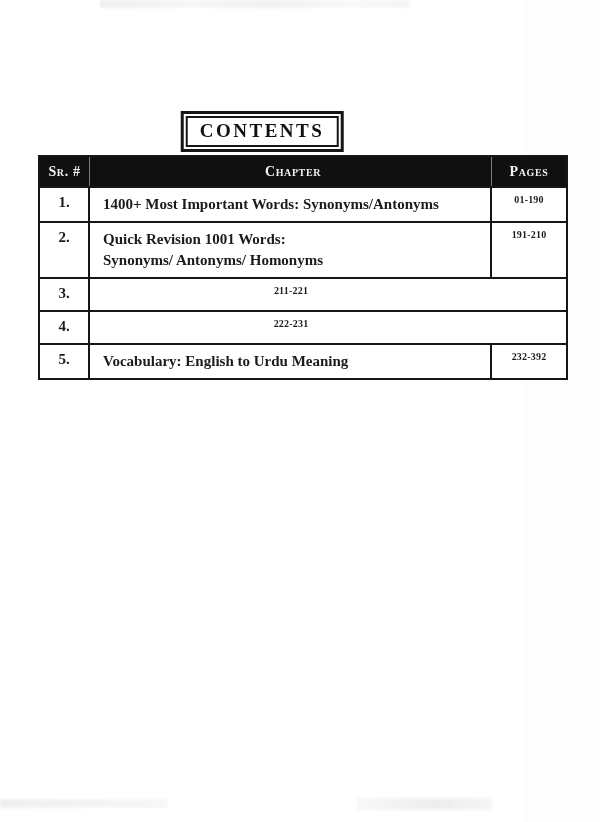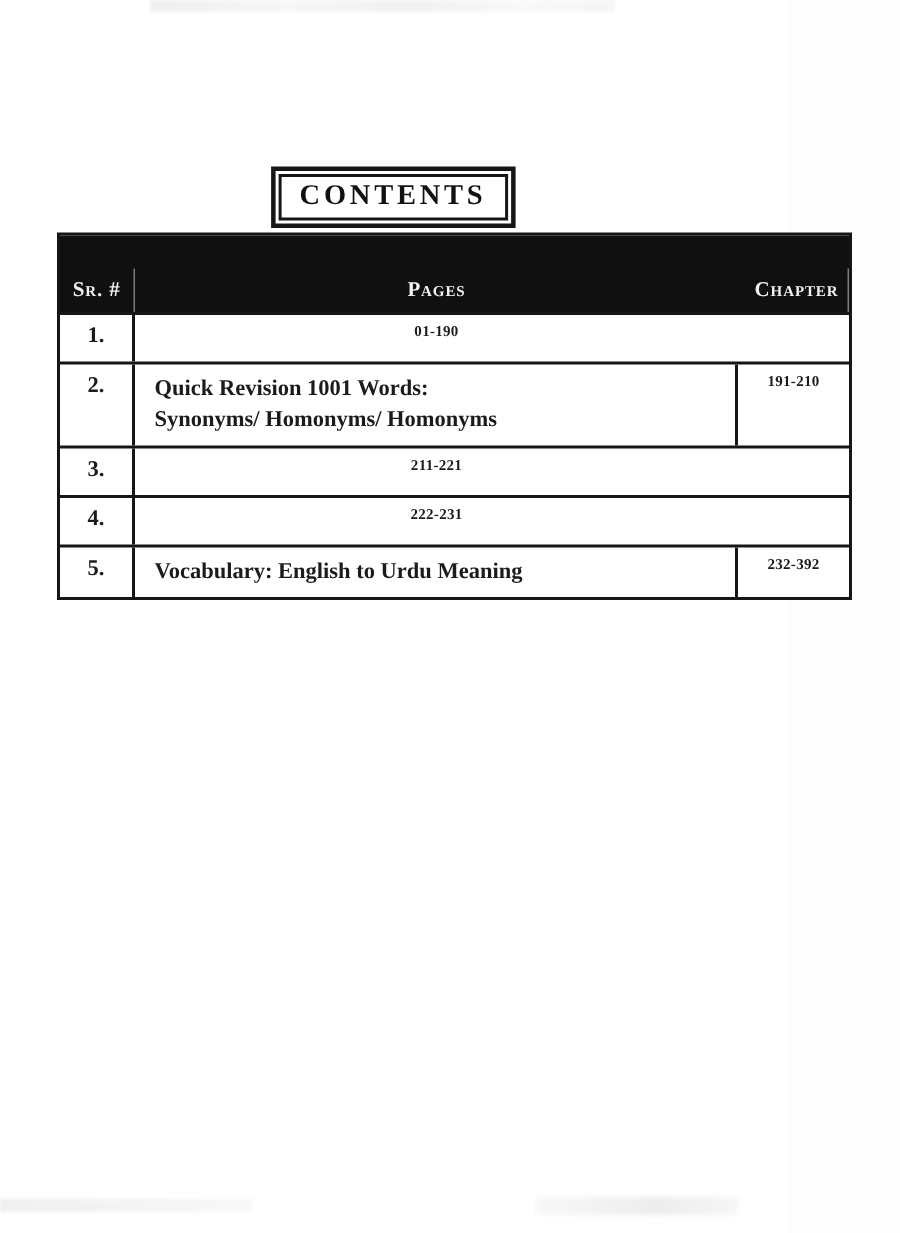--- a/index.html
+++ b/index.html
@@ -54,21 +54,21 @@
     font-weight:bold;font-size:15px;padding-left:13px;line-height:21px;}
   .cell-pages{text-align:center;font-weight:bold;font-size:10px;letter-spacing:.2px;}
 
   .t-header{
     background:var(--c-header-bg,#101010);
     color:#f2f2f2;border-bottom:2px solid var(--c-border,#161616);
     min-height:30px;align-items:stretch;
   }
   .t-header .cell{display:flex;align-items:center;justify-content:center;
     padding-top:4px;padding-bottom:4px;
-    font-variant-caps:small-caps;font-weight:bold;font-size:14px;letter-spacing:.6px;margin-top:22px;}
+    font-variant-caps:small-caps;font-weight:bold;font-size:14px;letter-spacing:.6px;}
   .t-header .cell-sr{border-right:1px solid rgba(255,255,255,.45);}
   .t-header .cell-chapter{border-right:1px solid rgba(255,255,255,.45);}
 
   .t-body .t-row{min-height:33px;}
   .t-body .t-row.tall{min-height:56px;}
   .ch-line{display:block;}
 </style>
 </head>
 <body>
 
@@ -79,36 +79,40 @@
   <div class="artifact artifact-bottom-right"></div>
 
   <div class="title-box">
     <span class="title-inner">CONTENTS</span>
   </div>
 
   <div class="toc-table">
 
     <div class="t-row t-header">
       <div class="cell cell-sr">Sr. #</div>
+      <div class="cell cell-chapter">Chapter</div>
       <div class="cell cell-pages">Pages</div>
-      <div class="cell cell-chapter">Chapter</div>
     </div>
 
     <div class="t-body">
 
       <div class="t-row">
         <div class="cell cell-sr">1.</div>
+        <div class="cell cell-chapter">
+          <span class="ch-line">1400+ Most Important Words: Synonyms/Antonyms</span>
+          <span class="ch-line"></span>
+        </div>
         <div class="cell cell-pages">01-190</div>
       </div>
 
       <div class="t-row tall">
         <div class="cell cell-sr">2.</div>
         <div class="cell cell-chapter">
           <span class="ch-line">Quick Revision 1001 Words:</span>
-          <span class="ch-line">Synonyms/ Homonyms/ Homonyms</span>
+          <span class="ch-line">Synonyms/ Antonyms/ Homonyms</span>
         </div>
         <div class="cell cell-pages">191-210</div>
       </div>
 
       <div class="t-row">
         <div class="cell cell-sr">3.</div>
         <div class="cell cell-pages">211-221</div>
       </div>
 
       <div class="t-row">

